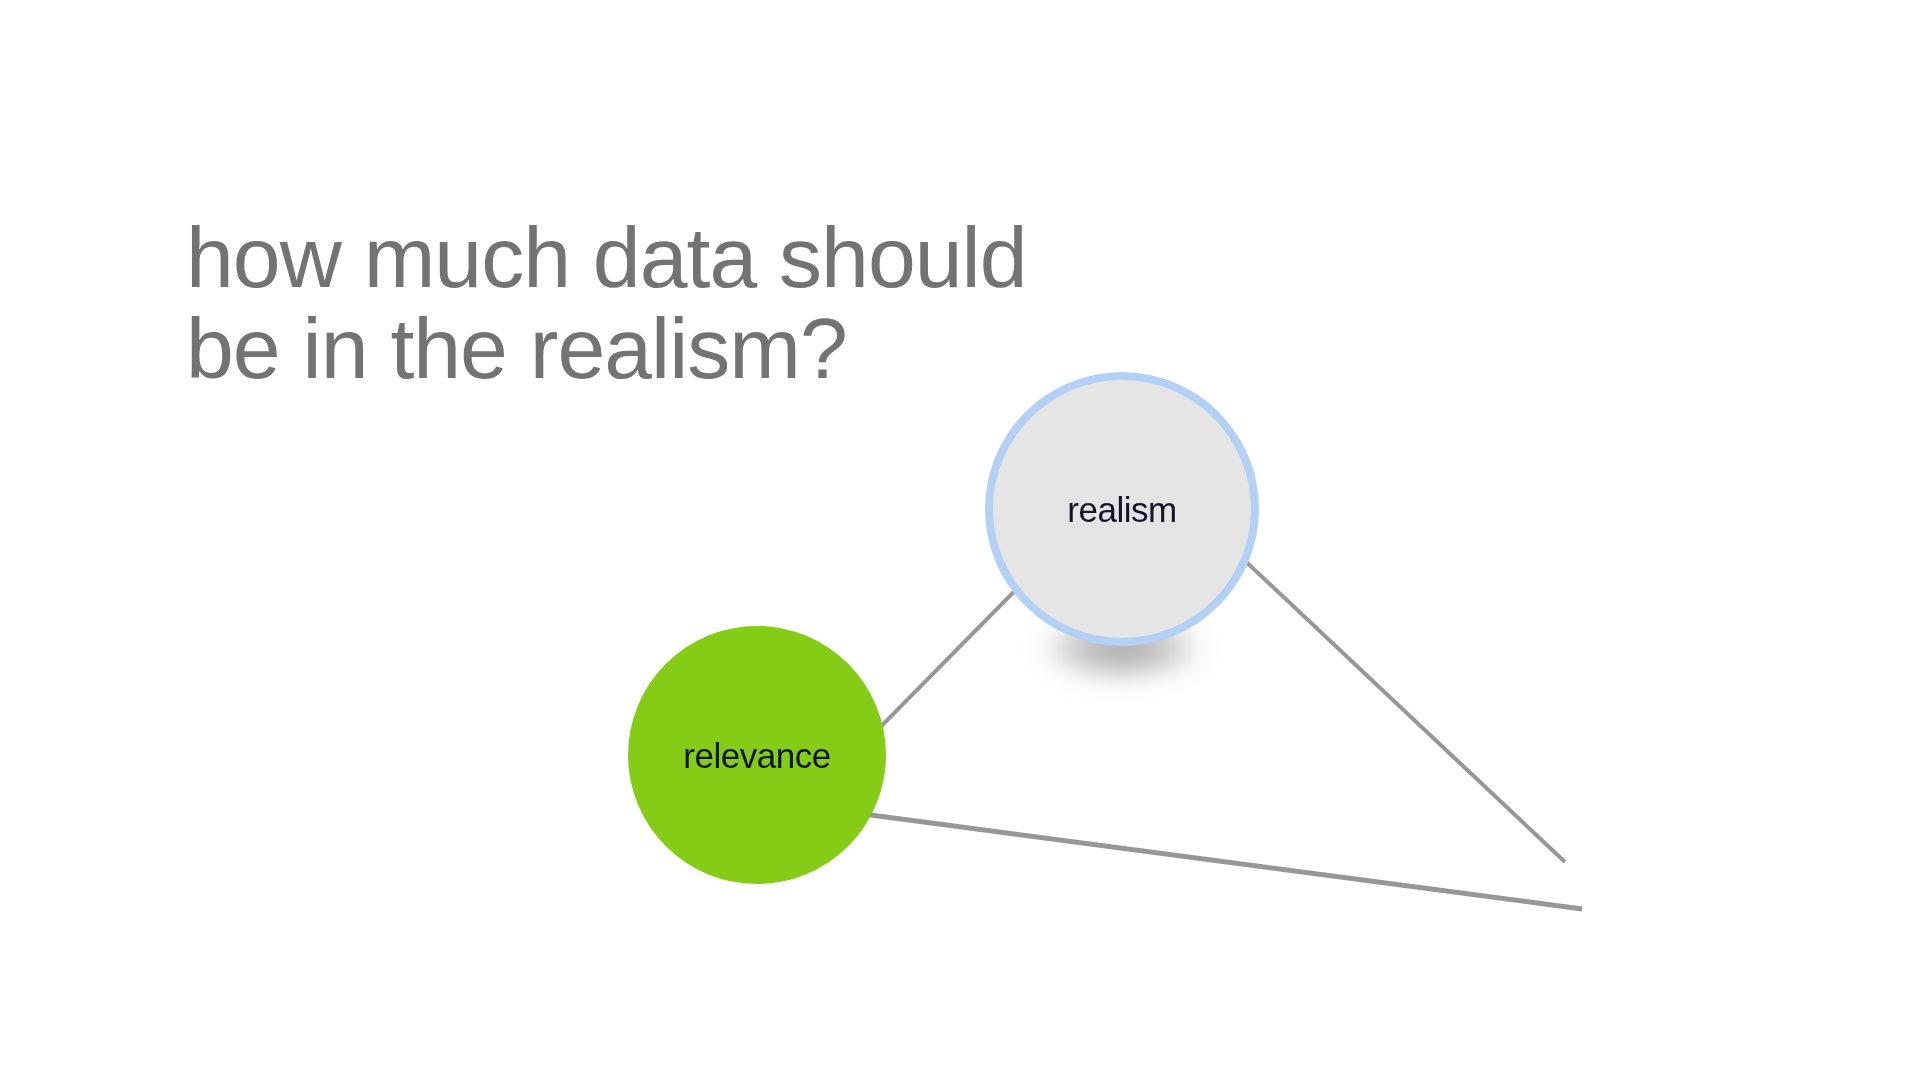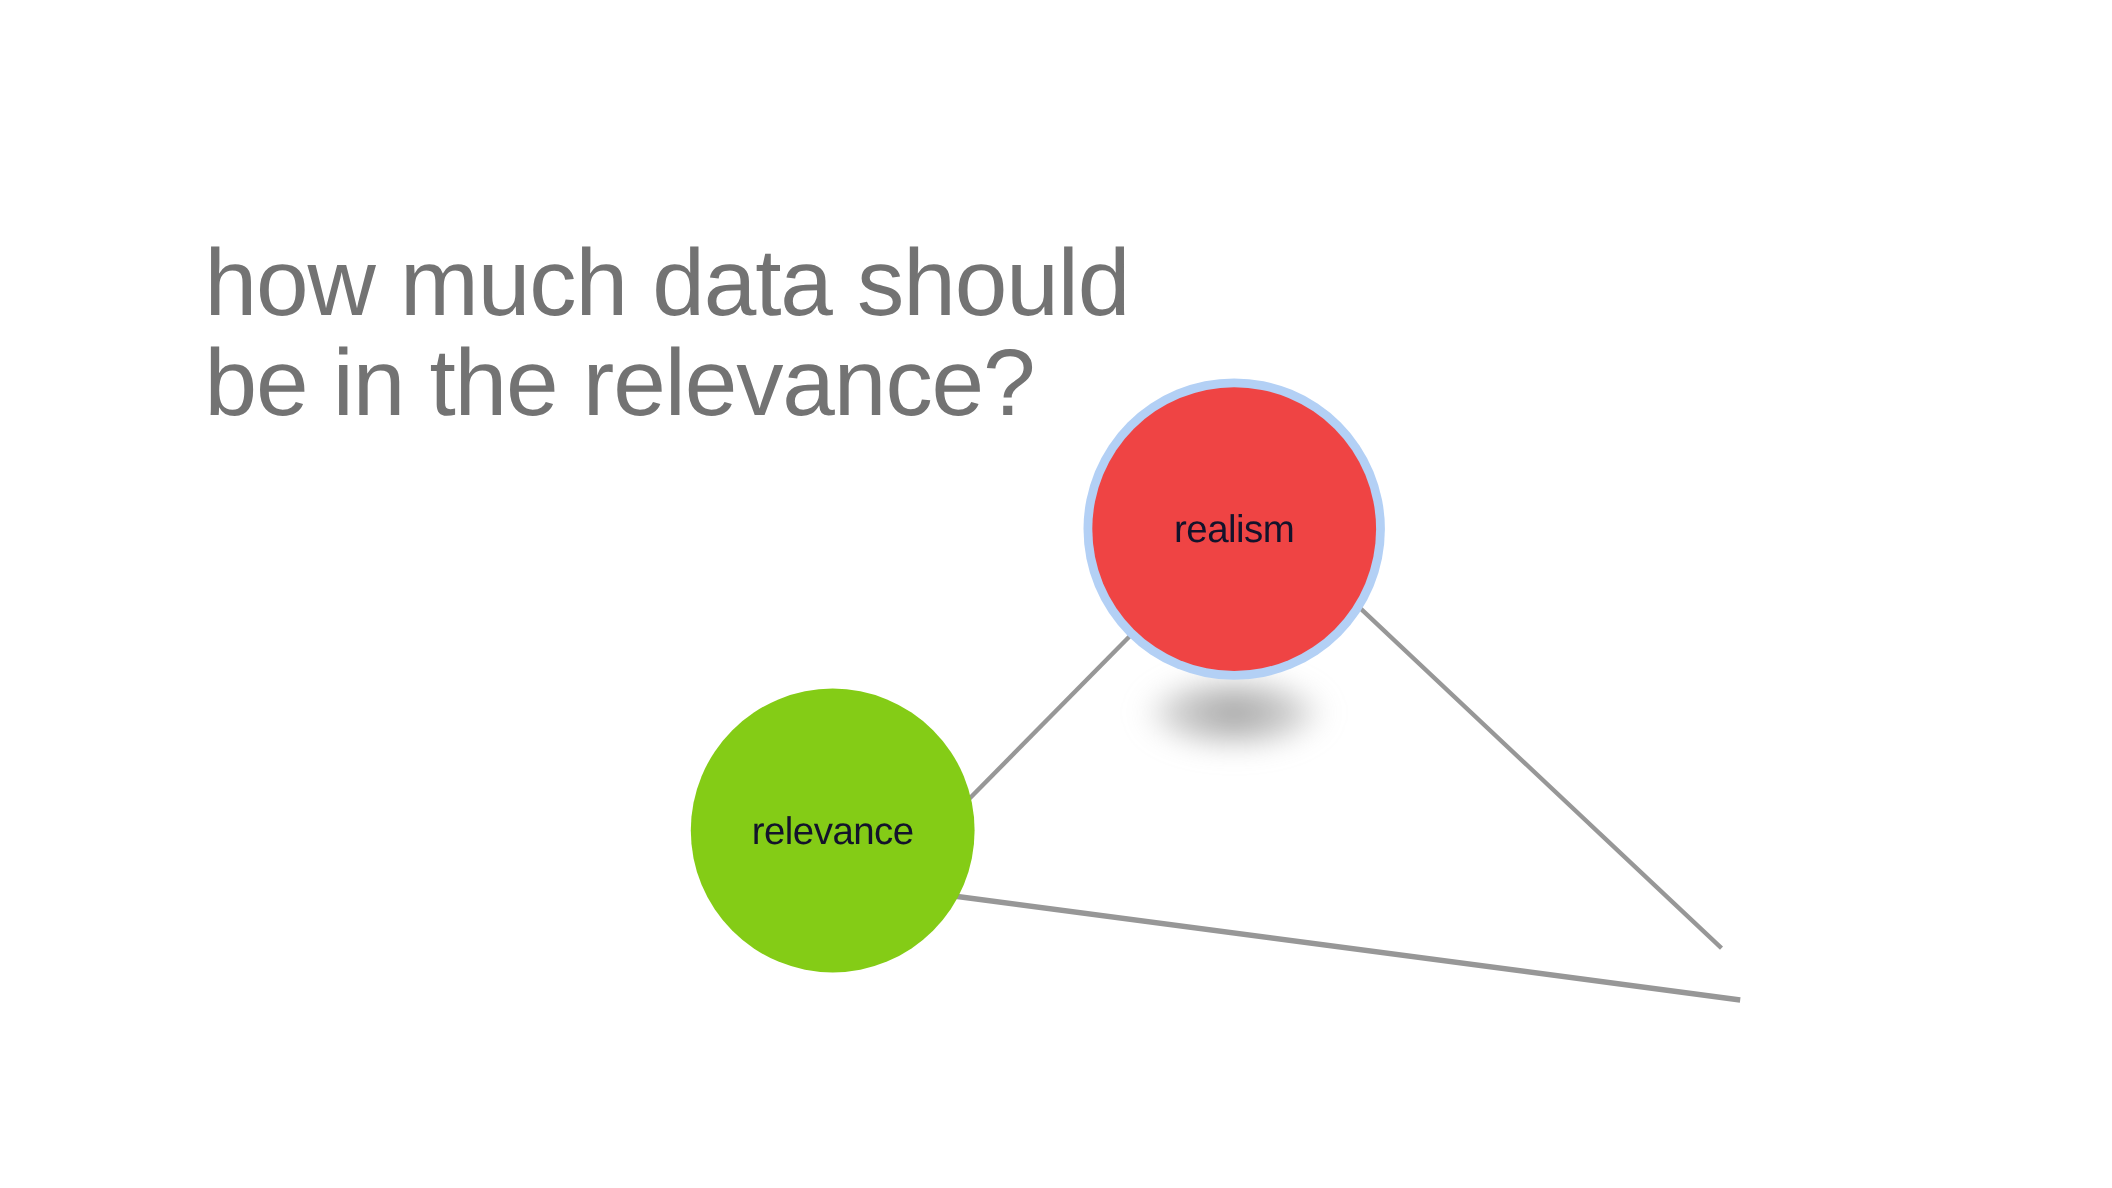--- a/index.html
+++ b/index.html
@@ -72,35 +72,35 @@
     white-space: nowrap;
   }
 </style>
 </head>
 <body>
 
 <div class="slide">
 
   <div class="title">
     <div>how much data should</div>
-    <div>be in the relevance?</div>
+    <div>be in the realism?</div>
   </div>
 
   <div class="shadow-layer" id="shadow-layer">
       <div class="node-shadow" style="left: 1008.48px; top: 598.98px; width: 227.04px; height: 98.04px;"></div>
     </div>
 
   <svg class="edges-svg" id="edges-svg" width="1920" height="1080" viewBox="0 0 1920 1080" xmlns="http://www.w3.org/2000/svg">
       <line x1="830" y1="778" x2="1060" y2="545" stroke="#979797" stroke-width="4"></line>
       <line x1="1208" y1="526" x2="1565" y2="862" stroke="#979797" stroke-width="4"></line>
       <line x1="848" y1="812" x2="1582" y2="909" stroke="#979797" stroke-width="5"></line>
     </svg>
 
   <div class="node-layer" id="node-layer">
-      <div class="node halo" style="left: 993px; top: 352px; width: 258px; height: 258px; background: #ef4444; --halo-color: #b3d0f5;">
+      <div class="node halo" style="left: 993px; top: 380px; width: 258px; height: 258px; background: #e5e5e5; --halo-color: #b3d0f5;">
         <span class="node-label" style="color: rgb(19, 19, 43);">realism</span>
       </div>
       <div class="node" style="left: 628px; top: 626px; width: 258px; height: 258px; background: #84cc16; --halo-color: #b3d0f5;">
         <span class="node-label" style="color: rgb(19, 19, 43);">relevance</span>
       </div>
     </div>
 
 </div>
 
 </body></html>

